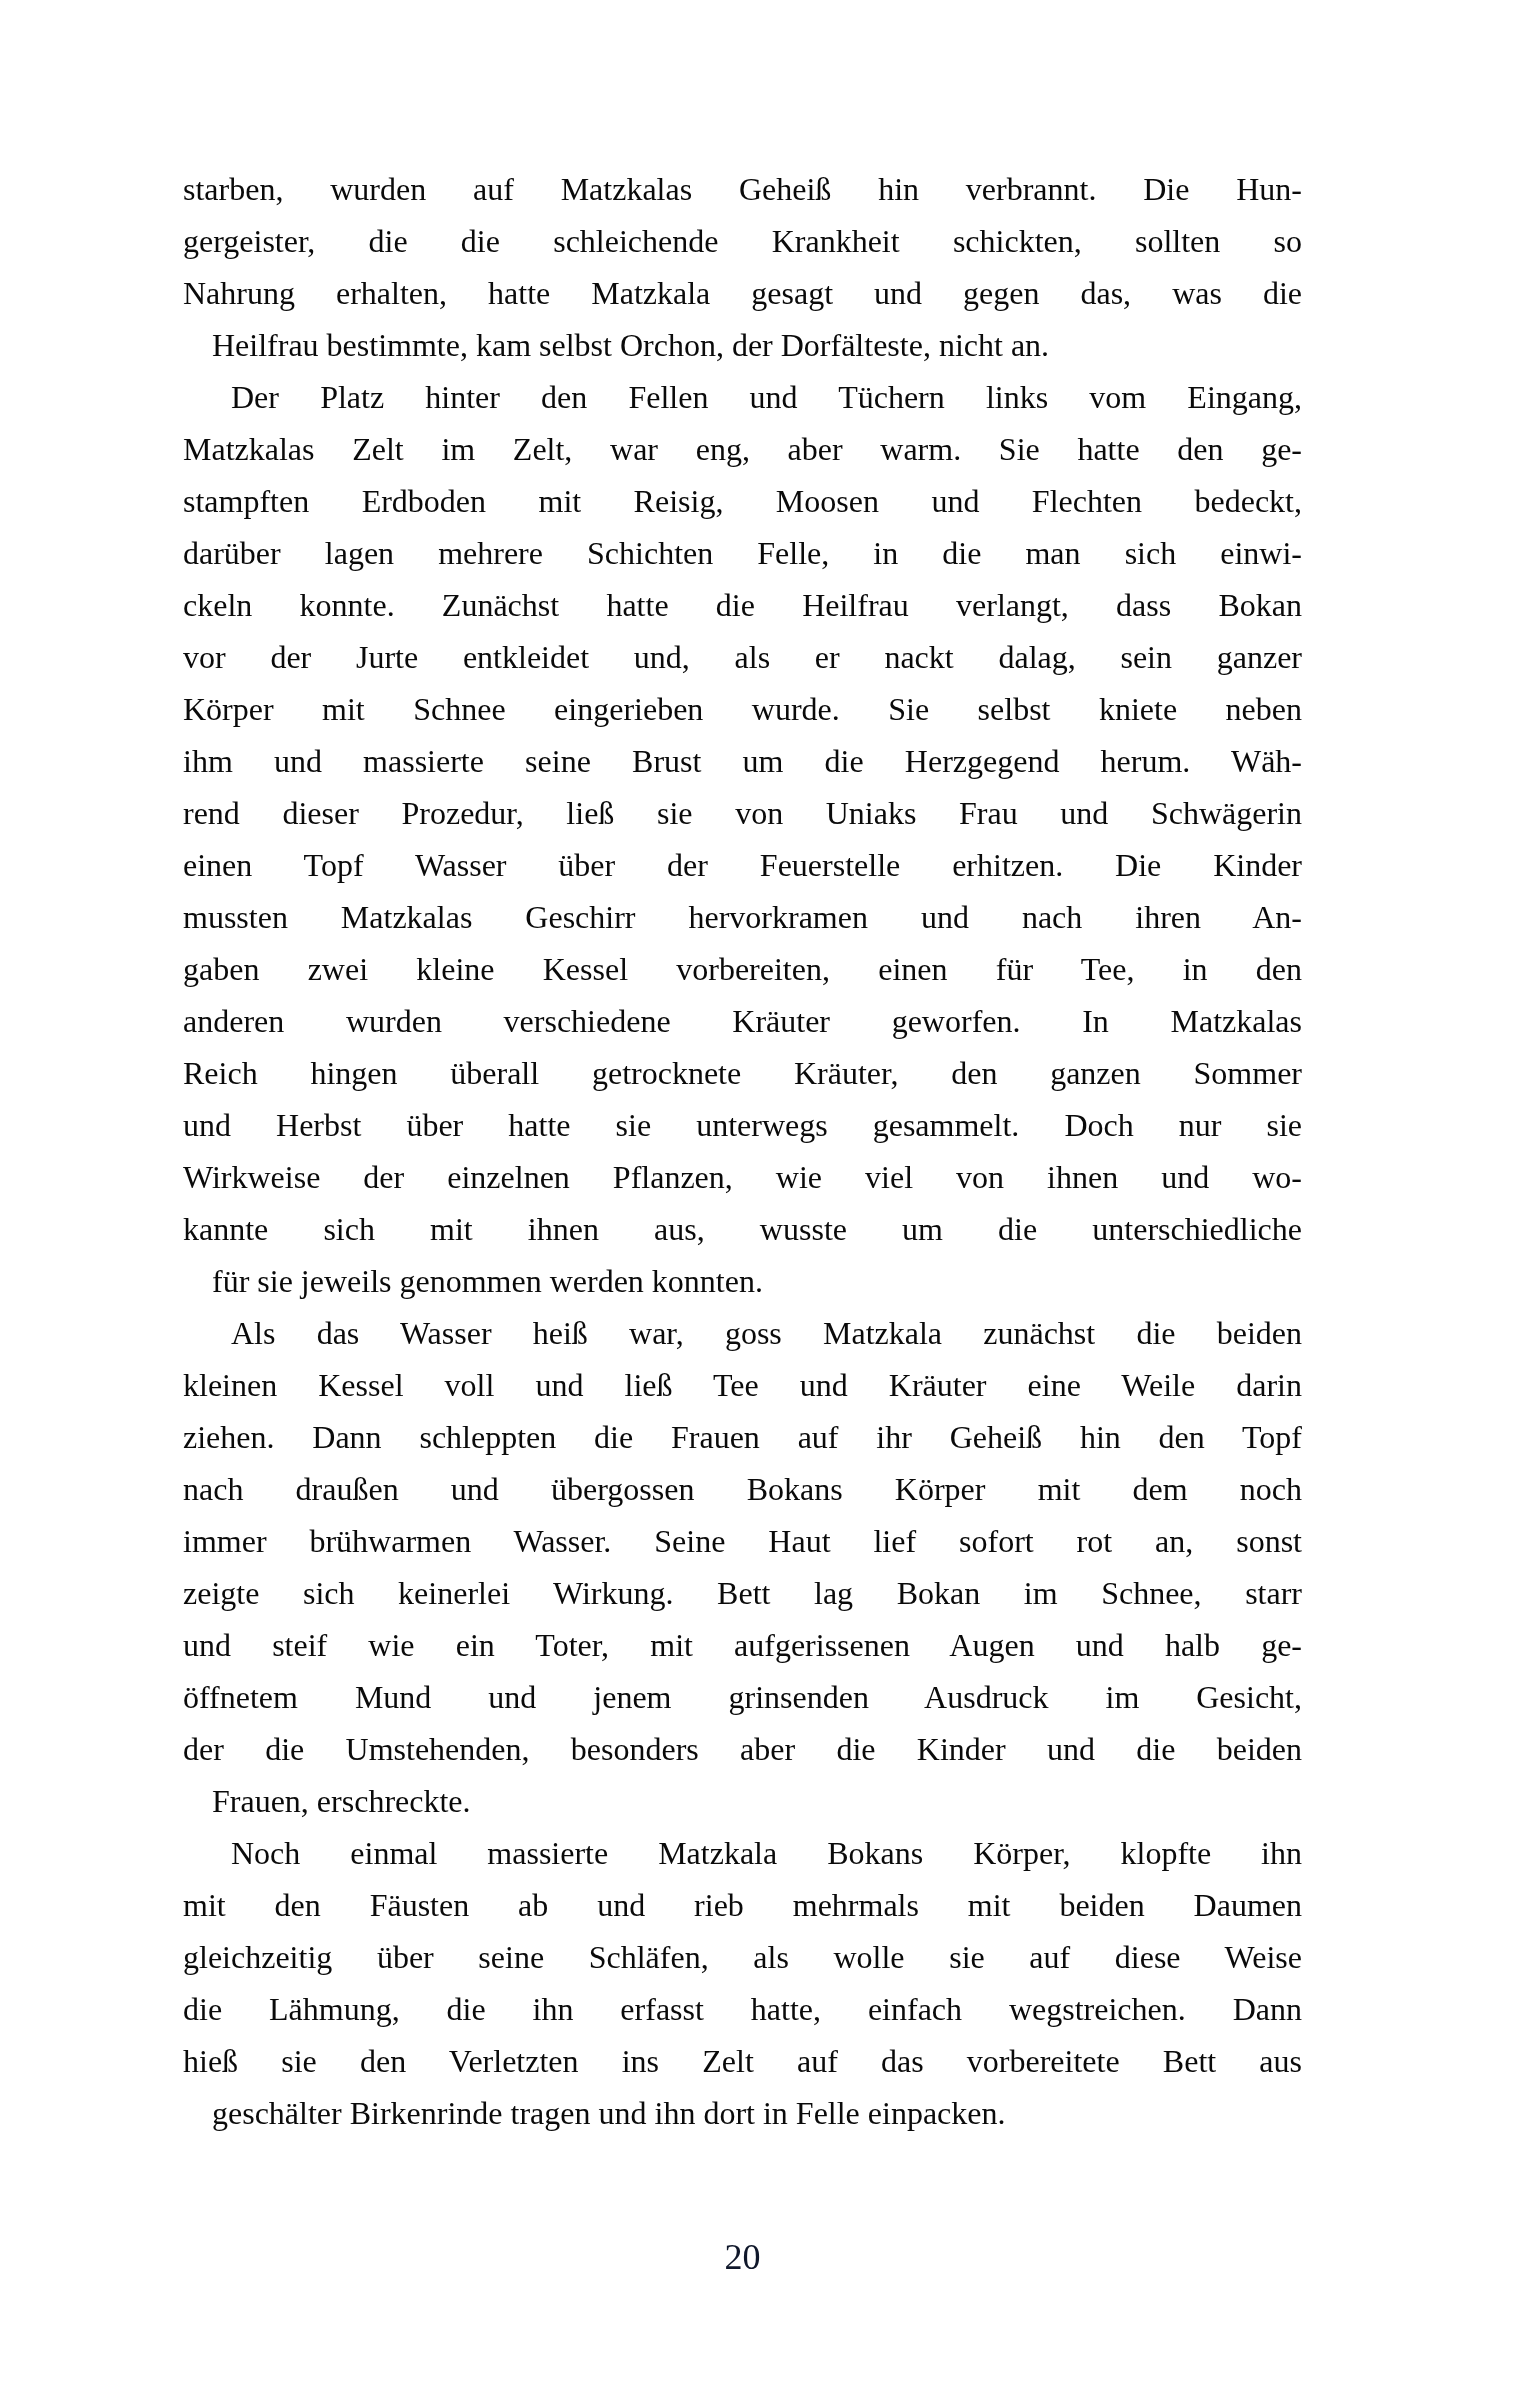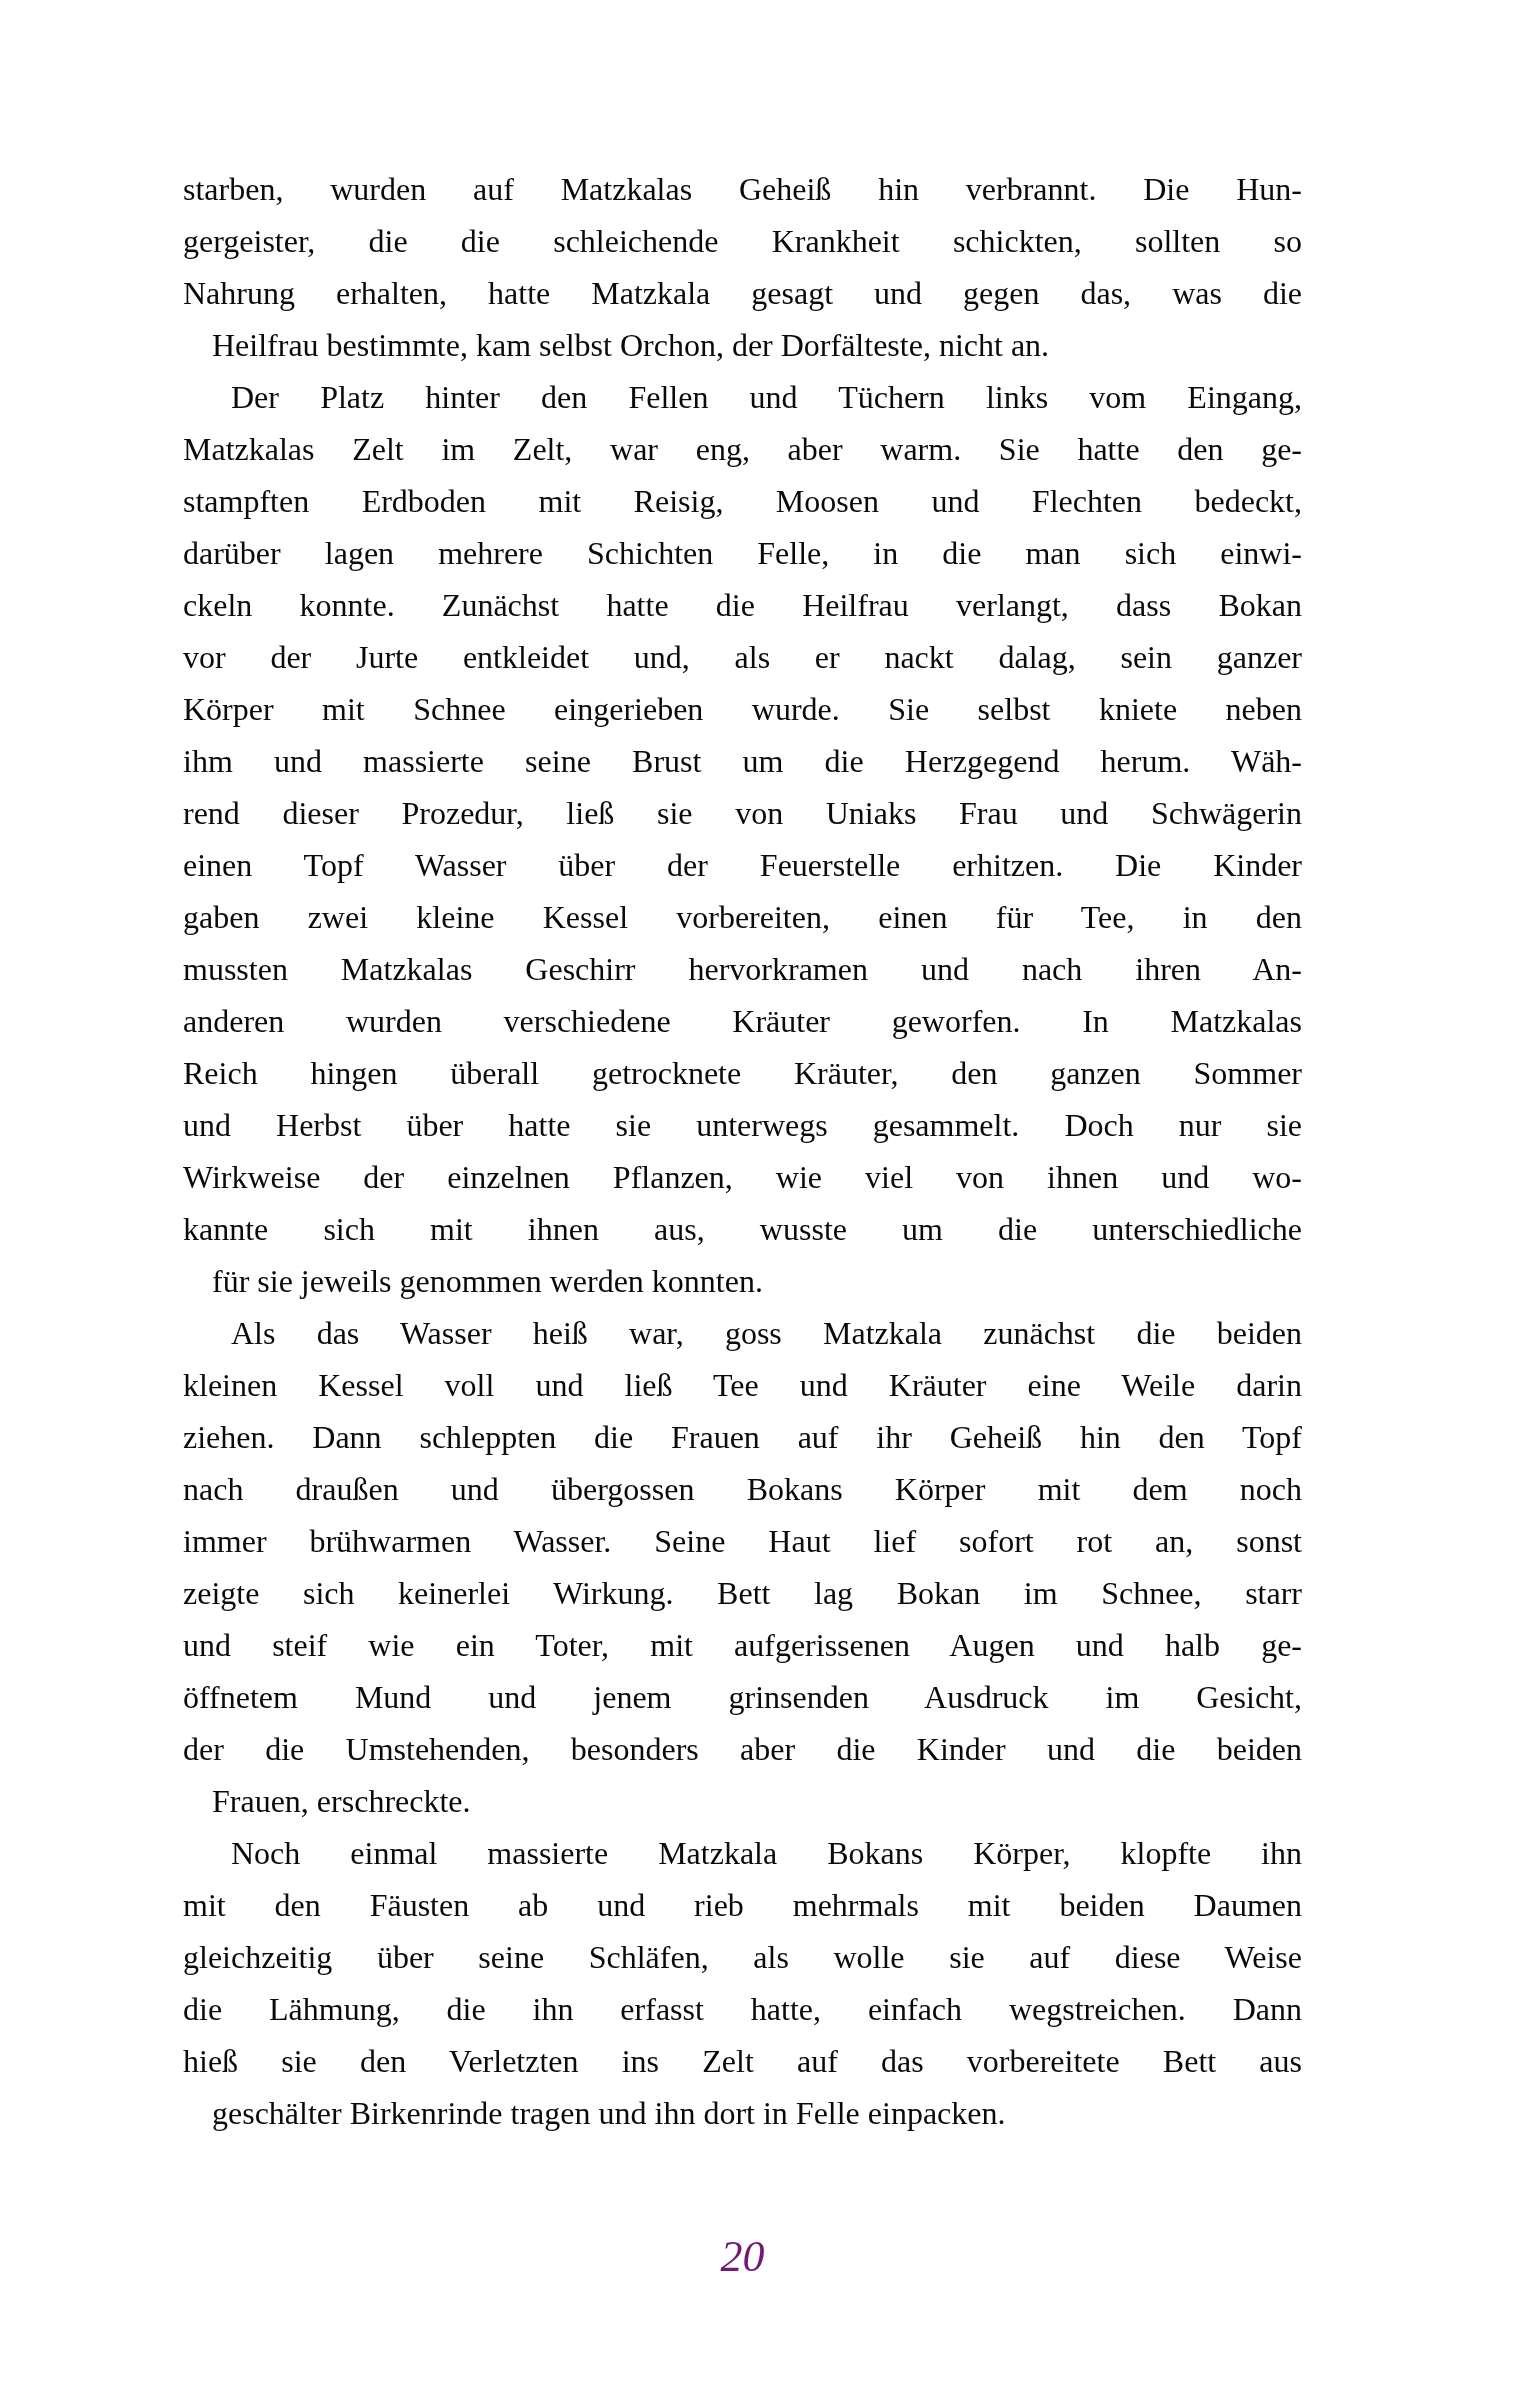--- a/index.html
+++ b/index.html
@@ -39,25 +39,24 @@
     margin-left: 29px;
   }
   .line.indent {
     text-indent: 48px;
   }
   .page-number {
     position: absolute;
     left: 183px;
     top: 2231px;
     width: 1119px;
-    font-size: 44px;
+    font-size: 36px;
     line-height: 52px;
     text-align: center;
-    color: #701a75;
-    font-style: italic;
+    color: #0f172a;
   }
 </style>
 </head>
 <body>
 
 <div class="page">
   <div class="text-block" id="text-block">
       <div class="paragraph">
         <div class="line">starben, wurden auf Matzkalas Geheiß hin verbrannt. Die Hun-</div>
         <div class="line">gergeister, die die schleichende Krankheit schickten, sollten so</div>
@@ -68,22 +67,22 @@
         <div class="line indent">Der Platz hinter den Fellen und Tüchern links vom Eingang,</div>
         <div class="line">Matzkalas Zelt im Zelt, war eng, aber warm. Sie hatte den ge-</div>
         <div class="line">stampften Erdboden mit Reisig, Moosen und Flechten bedeckt,</div>
         <div class="line">darüber lagen mehrere Schichten Felle, in die man sich einwi-</div>
         <div class="line">ckeln konnte. Zunächst hatte die Heilfrau verlangt, dass Bokan</div>
         <div class="line">vor der Jurte entkleidet und, als er nackt dalag, sein ganzer</div>
         <div class="line">Körper mit Schnee eingerieben wurde. Sie selbst kniete neben</div>
         <div class="line">ihm und massierte seine Brust um die Herzgegend herum. Wäh-</div>
         <div class="line">rend dieser Prozedur, ließ sie von Uniaks Frau und Schwägerin</div>
         <div class="line">einen Topf Wasser über der Feuerstelle erhitzen. Die Kinder</div>
+        <div class="line">mussten Matzkalas Geschirr hervorkramen und nach ihren An-</div>
         <div class="line">gaben zwei kleine Kessel vorbereiten, einen für Tee, in den</div>
-        <div class="line">mussten Matzkalas Geschirr hervorkramen und nach ihren An-</div>
         <div class="line">anderen wurden verschiedene Kräuter geworfen. In Matzkalas</div>
         <div class="line">Reich hingen überall getrocknete Kräuter, den ganzen Sommer</div>
         <div class="line">und Herbst über hatte sie unterwegs gesammelt. Doch nur sie</div>
         <div class="line">Wirkweise der einzelnen Pflanzen, wie viel von ihnen und wo-</div>
         <div class="line">kannte sich mit ihnen aus, wusste um die unterschiedliche</div>
         <div class="line last">für sie jeweils genommen werden konnten.</div>
       </div>
       <div class="paragraph">
         <div class="line indent">Als das Wasser heiß war, goss Matzkala zunächst die beiden</div>
         <div class="line">kleinen Kessel voll und ließ Tee und Kräuter eine Weile darin</div>

